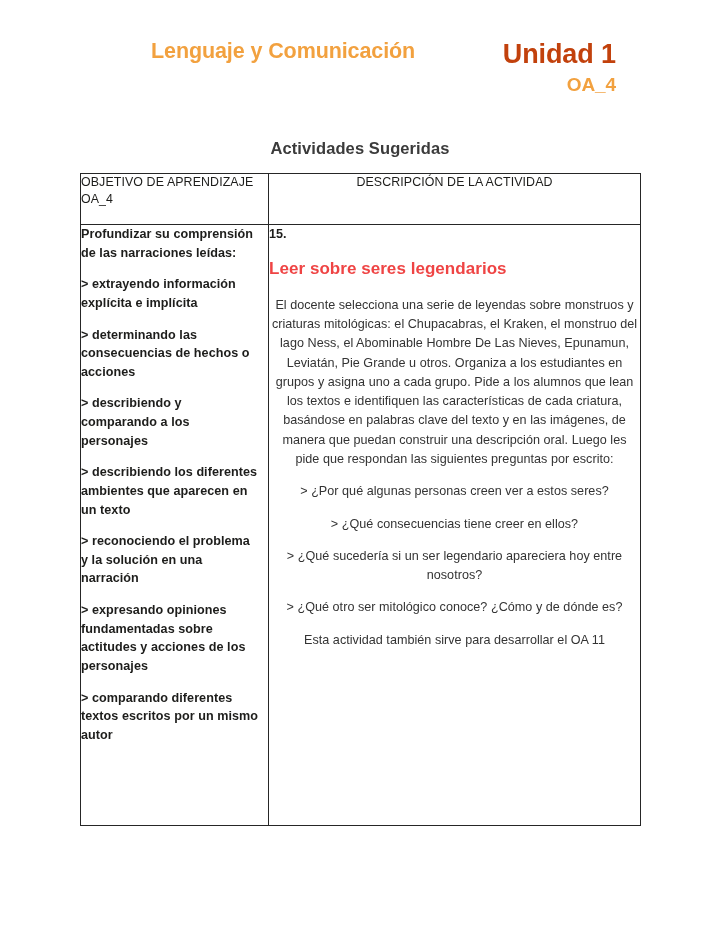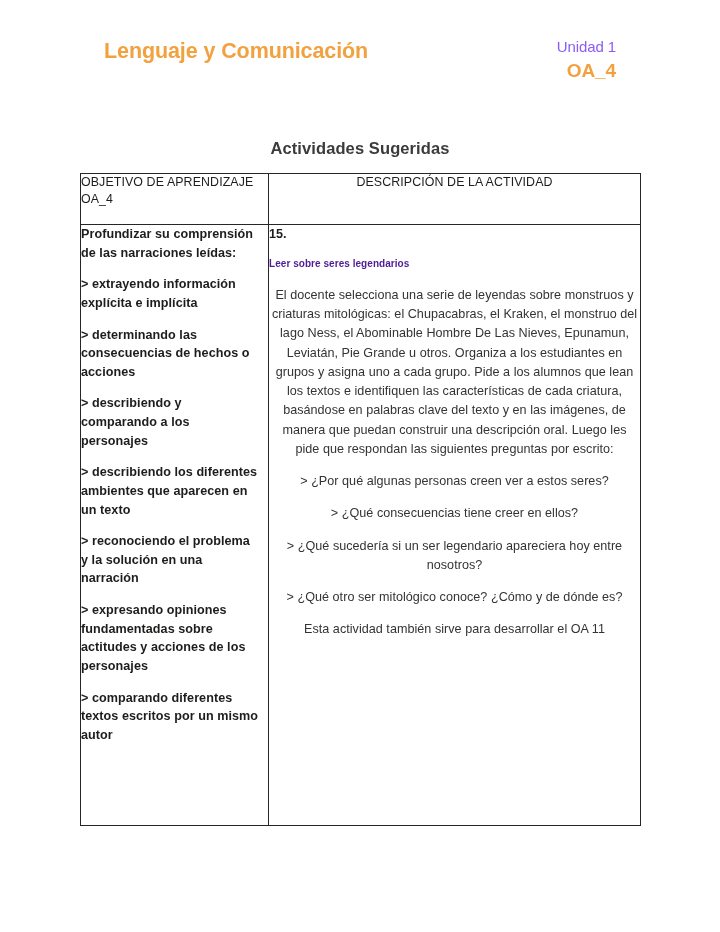--- a/index.html
+++ b/index.html
@@ -35,34 +35,35 @@
   .header-left { text-align: left; }
   .header-right { text-align: right; }
 
   .subject-title {
     font-size: 21.5px;
     font-weight: bold;
     color: #f2a13f;
     line-height: 1.24;
     letter-spacing: -0.1px;
     white-space: nowrap;
+    margin-left: 47px;
   }
   .grade-title {
     font-size: 19px;
     font-weight: bold;
     color: #1d1d1b;
     line-height: 1.3;
     letter-spacing: -0.1px;
     white-space: nowrap;
     margin-top: 2px;
   }
   .unit-title {
-    font-size: 15px;
-    font-weight: normal;
-    color: #8b5cf6;
+    font-size: 27px;
+    font-weight: bold;
+    color: #c2410c;
     line-height: 1.24;
     letter-spacing: -0.1px;
     white-space: nowrap;
   }
   .oa-title {
     font-size: 19px;
     font-weight: bold;
     color: #f2a13f;
     line-height: 1.3;
     letter-spacing: -0.1px;
@@ -133,23 +134,23 @@
   .oa-line:last-child { margin-bottom: 0; }
 
   .act-num {
     font-size: 12.6px;
     font-weight: bold;
     color: #1d1d1b;
     line-height: 1.45;
     margin: 0 0 14px 0;
   }
   .act-heading {
-    font-size: 10px;
-    font-weight: bold;
-    color: #4c1d95;
+    font-size: 17px;
+    font-weight: bold;
+    color: #ef4444;
     line-height: 1.45;
     margin: 0 0 14px 0;
     letter-spacing: 0.05px;
   }
   .act-para {
     font-size: 12.6px;
     font-weight: normal;
     color: #333333;
     line-height: 1.53;
     margin: 0 0 13px 0;

